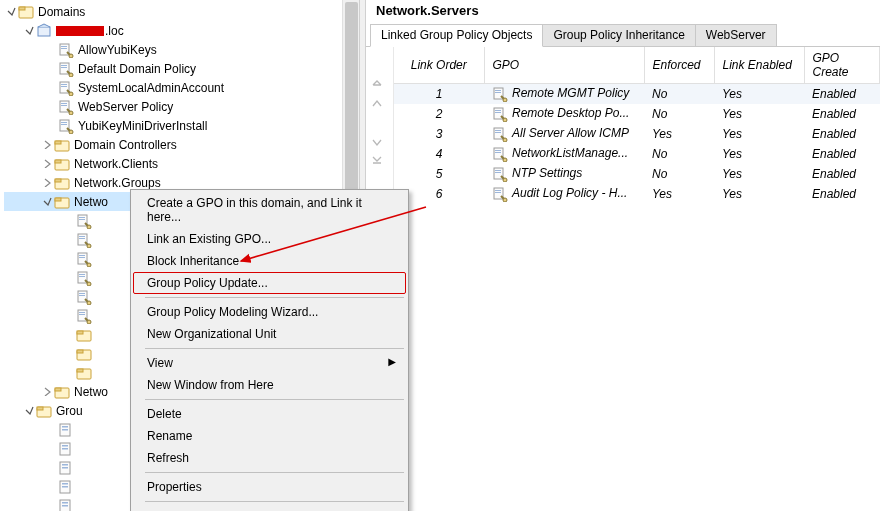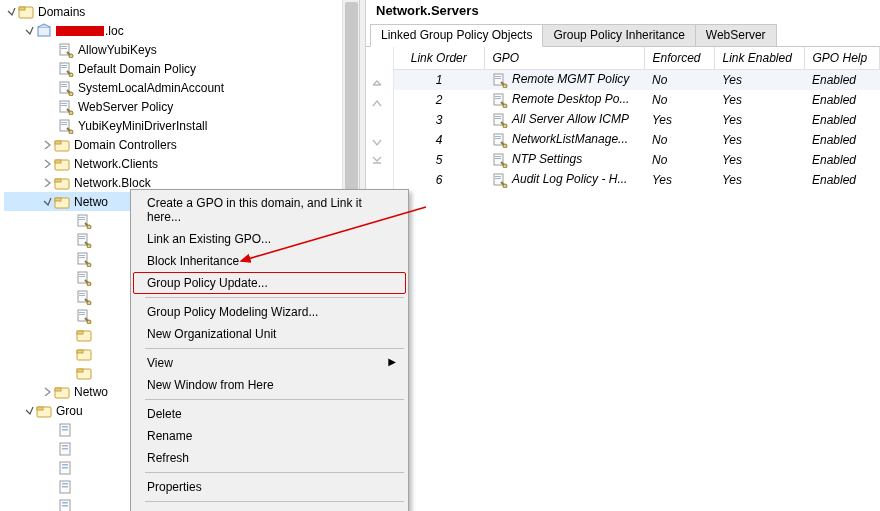--- a/index.html
+++ b/index.html
@@ -223,21 +223,21 @@
                 <svg width="9" height="9">
                   <path d="M2 1 L7 5 L2 9" fill="none" stroke="#888" stroke-width="1.2"></path>
                 </svg>
               </span>
       <span class="ico">
                 <svg width="16" height="16">
                   <rect x="1" y="4" width="14" height="10" rx="1" fill="#fff4cc" stroke="#caa23a"></rect>
                   <rect x="1" y="4" width="6" height="3" fill="#e8cf82" stroke="#caa23a"></rect>
                 </svg>
               </span>
-      <span class="label">Network.Block</span>
+      <span class="label">Network.Groups</span>
     </div>
           </div>
 
         <div class="node sel" style="padding-left:36px">
           <span class="exp">
             <svg width="9" height="9">
                 <path d="M1 4 L5 8 L8 1" fill="none" stroke="#555" stroke-width="1.2"></path>
               </svg>
           </span>
           <span class="ico">
@@ -476,21 +476,21 @@
           </div>
       </div>
       <div style="flex:1;">
         <table class="table">
           <thead>
             <tr>
               <th style="width:90px; text-align:center">Link Order</th>
               <th style="width:160px">GPO</th>
               <th style="width:70px">Enforced</th>
               <th style="width:90px">Link Enabled</th>
-              <th>GPO Help</th>
+              <th>GPO Create</th>
             </tr>
           </thead>
           <tbody id="tbody">
               <tr class="hover">
       <td style="text-align:center">1</td>
       <td><span class="ico" style="vertical-align:middle">
                     <svg width="16" height="16">
                       <rect x="2" y="2" width="9" height="11" fill="#fbfbfb" stroke="#9c9c9c"></rect>
                       <rect x="3" y="4" width="6" height="1" fill="#9cb6da"></rect>
                       <rect x="3" y="6" width="6" height="1" fill="#9cb6da"></rect>

